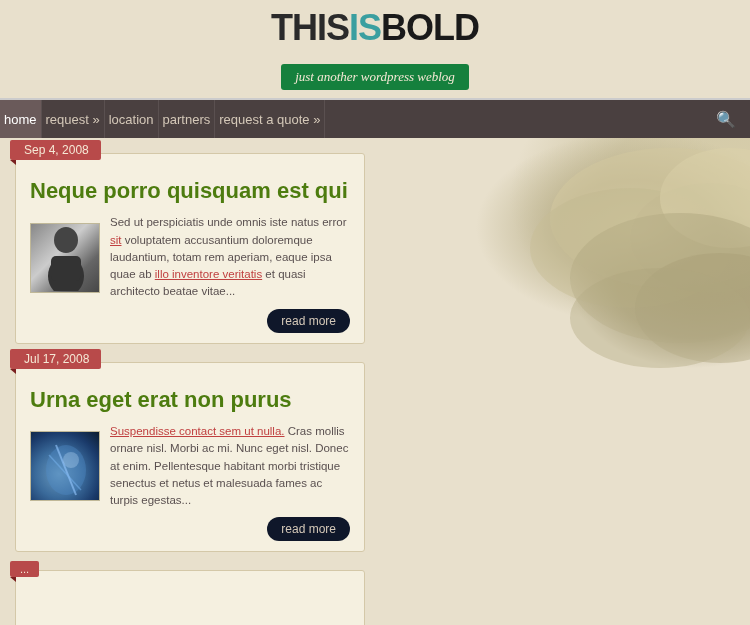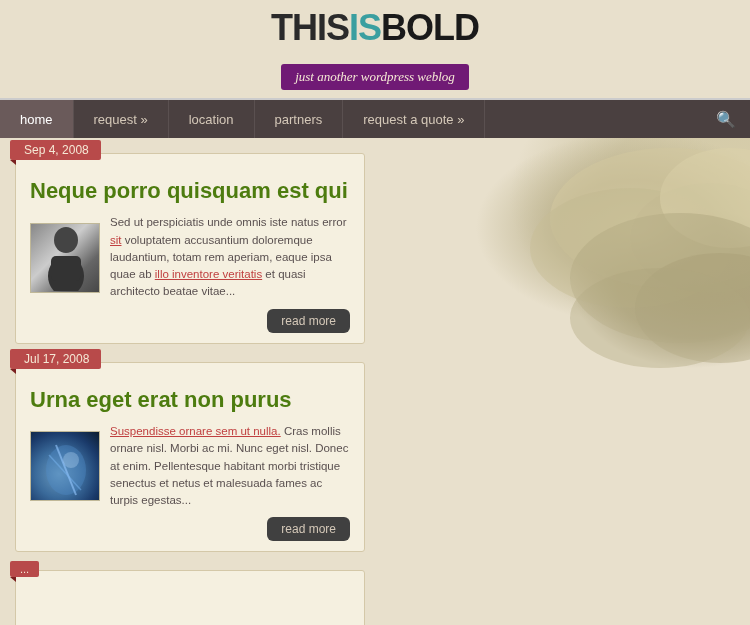--- a/index.html
+++ b/index.html
@@ -30,39 +30,39 @@
       line-height: 1;
     }
     #logo-is {
       color: #3a9fa0;
       font-weight: 900;
     }
     #logo-bold {
       color: #1a1a1a;
     }
     #tagline-badge {
-      background-color: #701a75;
+      background-color: #15803d;
       color: #f5e8d5;
       font-size: 13px;
       font-style: italic;
       padding: 5px 14px;
       border-radius: 3px;
       font-family: Georgia, serif;
     }
 
     
     #navbar {
       background-color: #4a4040;
       display: flex;
       align-items: stretch;
       height: 38px;
     }
     .nav-item {
       color: #d4c8b8;
-      padding: 0 20px;
+      padding: 0 4px;
       font-size: 13px;
       font-family: Arial, sans-serif;
       display: flex;
       align-items: center;
       cursor: pointer;
       text-decoration: none;
       border-right: 1px solid #5a5050;
     }
     .nav-item.active {
       background-color: #6a5a5a;
@@ -180,28 +180,28 @@
       text-decoration: underline;
     }
 
     .read-more-row {
       display: flex;
       justify-content: flex-end;
       margin-top: 8px;
     }
 
     .read-more-btn {
-      background-color: #404040;
+      background-color: #0f172a;
       color: #d4c8b8;
       font-size: 12px;
       font-family: Arial, sans-serif;
       padding: 5px 14px;
       border: none;
       cursor: pointer;
-      border-radius: 6px;
+      border-radius: 12px;
     }
 
     
     #right-col {
       flex: 1;
       position: relative;
       overflow: hidden;
       min-height: 430px;
     }
 
@@ -311,21 +311,21 @@
             <svg width="50" height="65" viewBox="0 0 50 65">
               <ellipse cx="25" cy="35" rx="20" ry="25" fill="rgba(80,140,200,0.4)"></ellipse>
               <line x1="15" y1="10" x2="35" y2="60" stroke="rgba(150,200,255,0.6)" stroke-width="2"></line>
               <line x1="8" y1="20" x2="40" y2="55" stroke="rgba(120,180,240,0.5)" stroke-width="1.5"></line>
               <circle cx="30" cy="25" r="8" fill="rgba(200,230,255,0.3)"></circle>
             </svg>
           </div>
         </div>
         <div class="post-body">
           <p class="post-text">
-            <span class="link-colored">Suspendisse ornare sem ut nulla.</span> Cras mollis ornare nisl. Morbi ac mi. Nunc eget nisl. Donec at enim. Pellentesque habitant morbi tristique senectus et netus et malesuada fames ac turpis egestas...
+            <span class="link-colored">Suspendisse contact sem ut nulla.</span> Cras mollis ornare nisl. Morbi ac mi. Nunc eget nisl. Donec at enim. Pellentesque habitant morbi tristique senectus et netus et malesuada fames ac turpis egestas...
           </p>
         </div>
       </div>
       <div class="read-more-row">
         <button class="read-more-btn">read more</button>
       </div>
     </div>
 
     <div class="post-card-partial">
       <div class="post-date-tag" style="top:-10px; font-size:11px; padding:2px 10px;">...</div>

